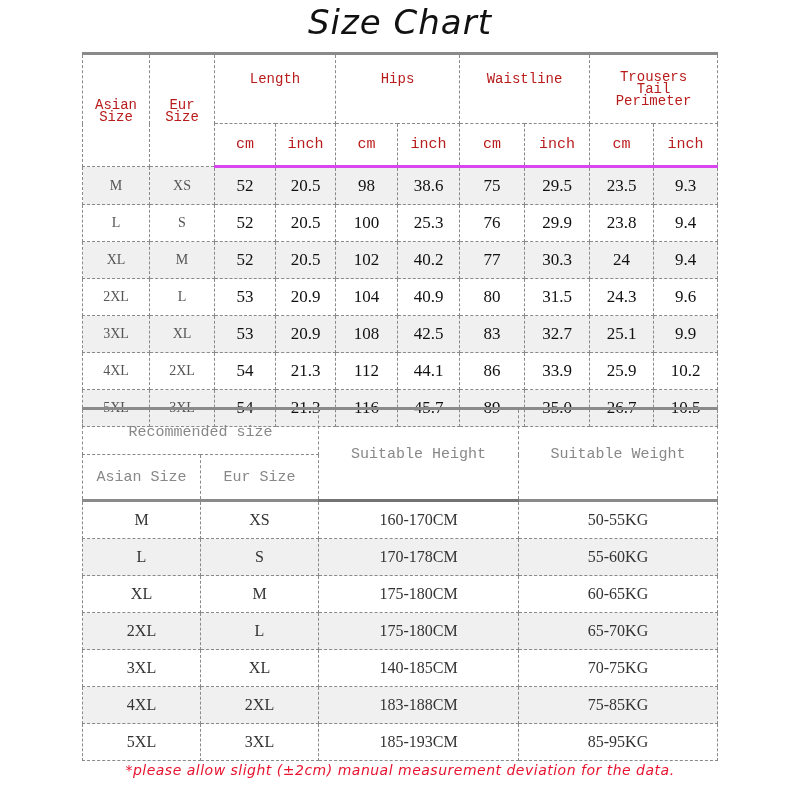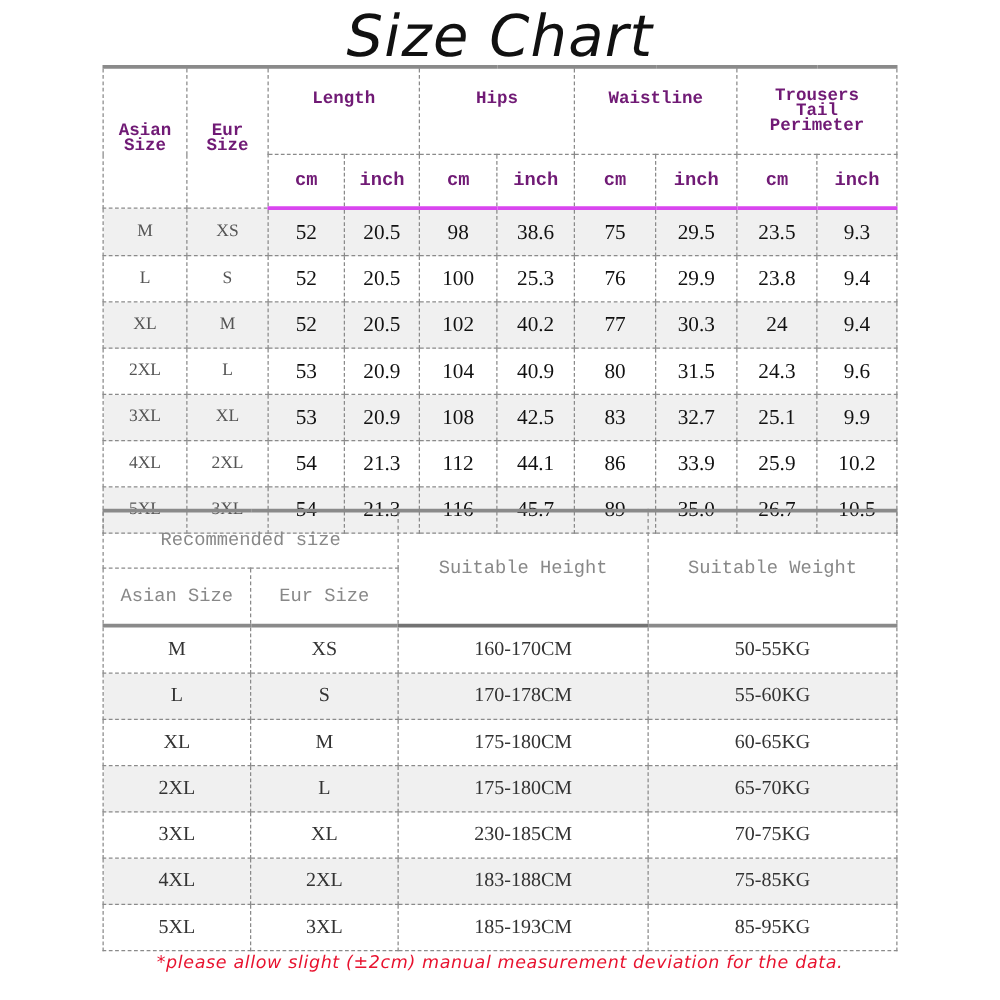--- a/index.html
+++ b/index.html
@@ -1,21 +1,21 @@
 <!DOCTYPE html>
 <html><head>
 <meta charset="utf-8">
 <style>
   html,body{margin:0;padding:0;background:#fff;}
   body{width:800px;height:800px;position:relative;overflow:hidden;font-family:"Liberation Serif","DejaVu Serif",serif;}
-  .title{position:absolute;left:0;top:2px;width:800px;text-align:center;font-family:"DejaVu Sans",sans-serif;font-style:italic;font-size:46px;color:#111;letter-spacing:1px;}
+  .title{position:absolute;left:0;top:2px;width:800px;text-align:center;font-family:"DejaVu Sans",sans-serif;font-style:italic;font-size:34px;color:#111;letter-spacing:1px;}
   table{border-collapse:collapse;position:absolute;left:82px;width:635px;table-layout:fixed;}
   td,th{border:1px dashed #8a8a8a;text-align:center;vertical-align:middle;padding:0;}
   .t1{top:52px;border-top:3px solid #8a8a8a;}
-  .t1 th{color:#701a75;font-weight:bold;font-family:"Liberation Mono","DejaVu Sans Mono",monospace;font-size:14px;line-height:12px;}
+  .t1 th{color:#b91c1c;font-weight:normal;font-family:"Liberation Mono","DejaVu Sans Mono",monospace;font-size:14px;line-height:12px;}
   .t1 thead tr.h1 th{height:50px;}
   .t1 thead tr.h2 th{height:41px;border-bottom:3px solid #d946ef;font-size:15px;}
   .t1 tbody td{height:36px;font-size:17px;color:#111;}
   .t1 tbody td.sz{color:#555;font-size:14px;}
   .t1 tbody tr.g td{background:#f0f0f0;}
   .t2{top:407px;border-top:3px solid #8a8a8a;}
   .t2 th{color:#888;font-weight:normal;font-family:"Liberation Mono","DejaVu Sans Mono",monospace;font-size:15px;}
   .t2 thead tr.h1 th{height:44px;}
   .t2 thead tr.h2 th{height:44px;}
   .t2 thead tr.h2{border-bottom:3px solid #8a8a8a;}
@@ -188,21 +188,21 @@
     </tr>
     <tr class="g">
       <td>2XL</td>
       <td>L</td>
       <td>175-180CM</td>
       <td>65-70KG</td>
     </tr>
     <tr>
       <td>3XL</td>
       <td>XL</td>
-      <td>230-185CM</td>
+      <td>140-185CM</td>
       <td>70-75KG</td>
     </tr>
     <tr class="g">
       <td>4XL</td>
       <td>2XL</td>
       <td>183-188CM</td>
       <td>75-85KG</td>
     </tr>
     <tr>
       <td>5XL</td>

